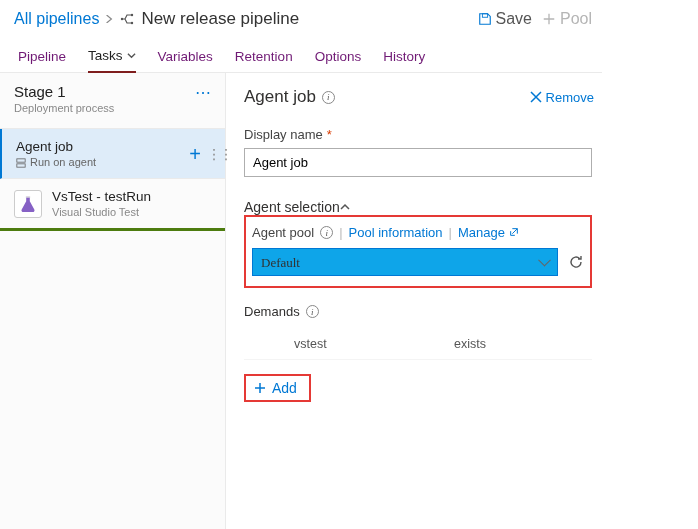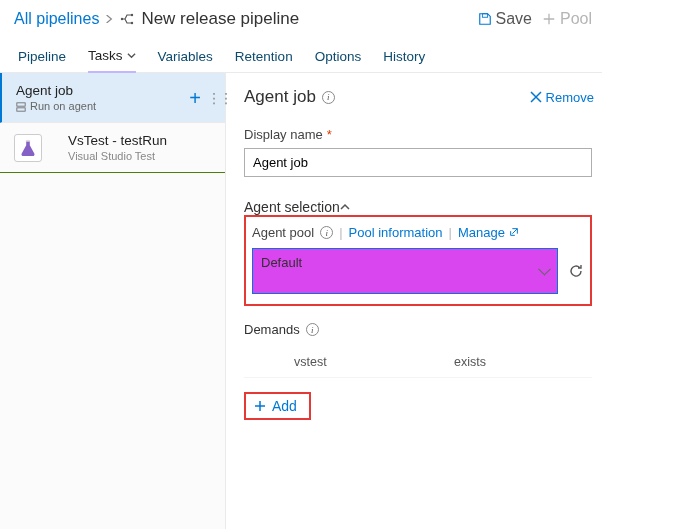--- a/index.html
+++ b/index.html
@@ -13,22 +13,22 @@
   .chev { color:#888; font-size:12px; }
   .pipe-icon { width:16px; height:16px; display:inline-block; }
   .title { font-size:17px; color:#333; }
   .actions { display:flex; gap:10px; align-items:center; color:#555; font-size:16px; }
   .act { display:flex; align-items:center; gap:4px; cursor:pointer; }
   .act.disabled { color:#b5b5b5; }
   .act svg { width:14px; height:14px; }
 
   
   .tabs { display:flex; gap:22px; padding:8px 10px 0 18px; border-bottom:1px solid #eaeaea; font-size:13.5px; }
-  .tab { padding:6px 0 8px 0; color:#0c4a6e; cursor:pointer; display:flex; align-items:center; gap:4px; }
-  .tab.active { color:#222; font-weight:400; border-bottom:2px solid #c4b5fd; margin-bottom:-1px; }
+  .tab { padding:6px 0 8px 0; color:#701a75; cursor:pointer; display:flex; align-items:center; gap:4px; }
+  .tab.active { color:#222; font-weight:400; border-bottom:2px solid #7f1d1d; margin-bottom:-1px; }
 
   
   .body { display:flex; height:calc(529px - 34px - 35px); }
   .left { width:226px; background:#fbfbfb; border-right:1px solid #eaeaea; }
   .right { flex:1; padding:14px 0 0 18px; overflow:hidden; }
 
   
   .stagehdr { display:flex; justify-content:space-between; align-items:flex-start; padding:10px 12px 14px 14px; border-bottom:1px solid #eaeaea; }
   .stagetitle { font-size:15px; color:#222; }
   .stagesub { font-size:11px; color:#888; margin-top:2px; }
@@ -39,21 +39,21 @@
   .jobrow.sel { background:#deecf9; border-left:2px solid #0078d4; }
   .jobname { font-size:13.5px; color:#222; }
   .jobsub { font-size:11px; color:#666; margin-top:2px; display:flex; align-items:flex-end; gap:4px; }
   .jobsub svg { width:10px; height:10px; }
   .jobacts { display:flex; align-items:center; gap:6px; }
   .plus { color:#0078d4; font-size:20px; font-weight:300; line-height:1; cursor:pointer; }
   .handle { width:8px; height:16px; cursor:grab; }
   .handle::before { content:"⋮⋮"; letter-spacing:-2px; color:#888; font-size:14px; }
 
   
-  .taskrow { display:flex; align-items:center; padding:10px 10px 10px 14px; gap:26px; cursor:pointer; border-bottom:1px solid #4d7c0f; }
+  .taskrow { display:flex; align-items:center; padding:10px 10px 10px 14px; gap:10px; cursor:pointer; border-bottom:3px solid #4d7c0f; }
   .taskicon { width:28px; height:28px; border:1px solid #ccc; border-radius:3px; display:flex; align-items:center; justify-content:center; background:#fff; }
   .taskicon svg { width:18px; height:18px; }
   .tasktitle { font-size:13.5px; color:#222; }
   .tasksub { font-size:11px; color:#888; margin-top:2px; }
 
   
   .rhead { display:flex; justify-content:space-between; align-items:center; padding-right:8px; }
   .rtitle { font-size:17px; display:flex; align-items:center; gap:6px; }
   .info { width:13px; height:13px; border:1px solid #888; border-radius:50%; display:inline-flex; align-items:center; justify-content:center; font-size:9px; color:#555; cursor:pointer; font-family: Georgia, serif; font-style:italic; }
   .remove { color:#0078d4; display:flex; align-items:center; gap:4px; cursor:pointer; font-size:13px; }
@@ -65,21 +65,21 @@
   .tinput { margin-top:6px; width:100%; border:1px solid #aeaeae; padding:6px 8px; font-size:13px; font-family:inherit; }
 
   .section { margin-top:22px; font-size:14px; display:flex; align-items:center; gap:0; cursor:pointer; }
 
   .redbox1 { border:2px solid #e53935; padding:8px 6px 10px 6px; margin-right:10px; }
   .poolrow { display:flex; align-items:center; gap:6px; font-size:13px; color:#444; margin-bottom:8px; }
   .sep { color:#bbb; }
   .ext svg { width:10px; height:10px; }
 
   .selwrap { display:flex; align-items:center; gap:10px; }
-  .select { flex:1; border:1px solid #0078d4; padding:6px 26px 23px 8px; font-size:13px; position:relative; background:#d946ef; cursor:pointer; }
+  .select { flex:1; border:1px solid #0078d4; padding:6px 26px 4px 8px; font-size:13px; position:relative; background:#0ea5e9; cursor:pointer;font-family:Liberation Serif, serif; }
   .select::after { content:""; position:absolute; right:8px; top:50%; width:8px; height:8px; border-right:1px solid #666; border-bottom:1px solid #666; transform: translateY(-70%) rotate(45deg); }
   .refresh { width:16px; height:16px; cursor:pointer; color:#666; }
 
   .demandlbl { margin-top:16px; display:flex; align-items:center; gap:6px; font-size:13px; }
 
   .dtable { margin-top:10px; padding-right:10px; }
   .drow { display:flex; padding:8px 4px 8px 50px; font-size:12.5px; }
   .dhead { color:#333; border-bottom:1px solid #eee; }
   .drow > div:nth-child(1) { width:160px; }
   .drow > div:nth-child(2) { width:120px; }
@@ -138,20 +138,27 @@
     </div>
     <div class="tab">Variables</div>
     <div class="tab">Retention</div>
     <div class="tab">Options</div>
     <div class="tab">History</div>
   </div>
 
   <div class="body">
 
     <div class="left">
+      <div class="stagehdr">
+        <div>
+          <div class="stagetitle">Stage 1</div>
+          <div class="stagesub">Deployment process</div>
+        </div>
+        <div class="dots">⋯</div>
+      </div>
 
       <div class="jobrow sel">
         <div>
           <div class="jobname">Agent job</div>
           <div class="jobsub">
             <svg viewBox="0 0 12 12">
                 <rect x="1" y="1" width="10" height="4" fill="none" stroke="#666"></rect>
                 <rect x="1" y="7" width="10" height="4" fill="none" stroke="#666"></rect>
               </svg>
             <span>Run on agent</span>

